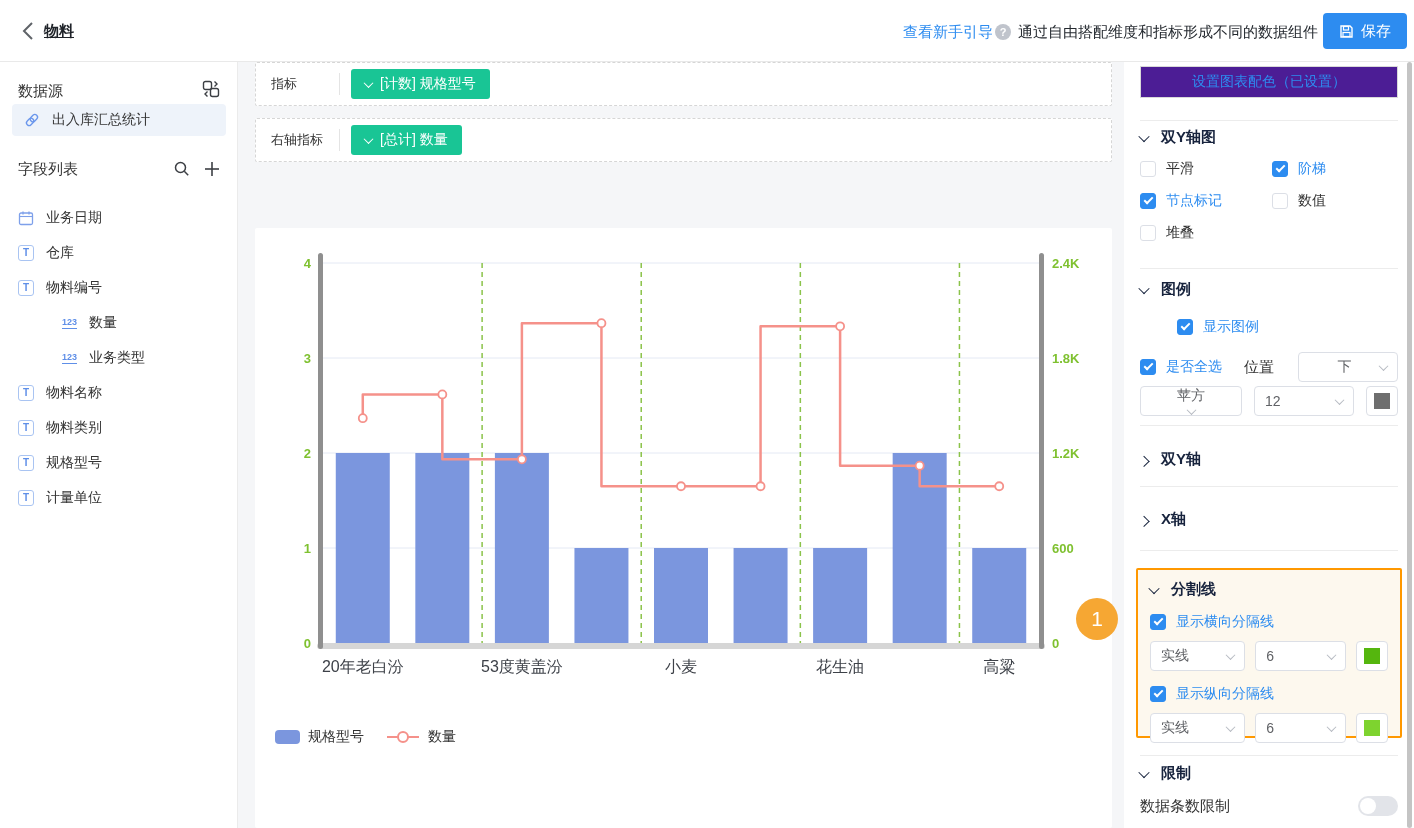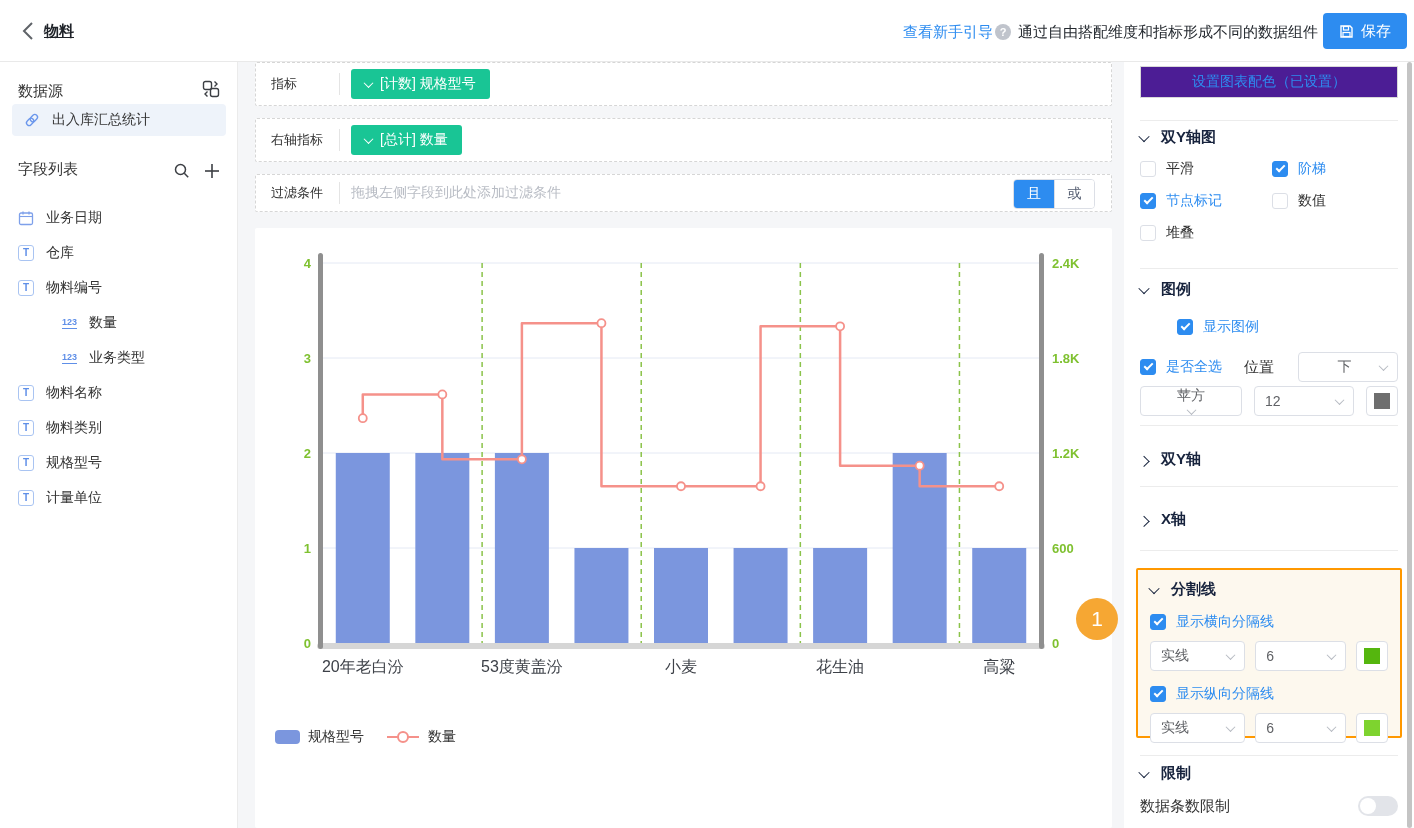--- a/index.html
+++ b/index.html
@@ -16,21 +16,21 @@
   .guide-desc { position:absolute; left:1018px; top:23px; font-size:15px; color:#24292f; }
   .save-btn { position:absolute; left:1323px; top:13px; height:36px; padding:0 16px; background:#2d8cf0; border:none; border-radius:4px; color:#fff; font-size:15px; display:flex; align-items:center; gap:7px; cursor:pointer; font-family:inherit; }
 
   
   .sidebar { position:absolute; left:0; top:62px; width:238px; height:766px; background:#fff; border-right:1px solid #ebebeb; z-index:5; }
   .ds-row { position:absolute; left:18px; top:18px; width:202px; display:flex; justify-content:space-between; align-items:center; }
   .ds-label { font-size:15px; color:#333; }
   .swap-icon { cursor:pointer; }
   .ds-selected { position:absolute; left:12px; top:42px; width:214px; height:32px; background:#eef3fa; border-radius:4px; display:flex; align-items:center; gap:12px; padding-left:12px; cursor:pointer; }
   .ds-selected-label { font-size:14px; color:#333; }
-  .fl-row { position:absolute; left:18px; top:98px; width:202px; display:flex; align-items:flex-end; }
+  .fl-row { position:absolute; left:18px; top:98px; width:202px; display:flex; align-items:flex-start; }
   .fl-label { font-size:15px; color:#333; flex:1; }
   .fl-icons { display:flex; gap:14px; align-items:center; }
   .fl-icons > span { cursor:pointer; display:inline-flex; }
   .field-list { position:absolute; left:0; top:138px; width:238px; }
   .field-item { height:35px; display:flex; align-items:center; gap:12px; padding-left:18px; cursor:grab; }
   .field-item .f-label { font-size:14px; color:#333; }
   .ticon { width:16px; height:16px; border:1px solid #a9c4f2; border-radius:3px; color:#5f8fe8; font-size:10px; font-weight:bold; text-align:center; line-height:14px; flex:0 0 auto; }
   .nicon { color:#5f8fe8; font-size:9px; font-weight:bold; border-bottom:1px solid #5f8fe8; line-height:11px; letter-spacing:0; flex:0 0 auto;margin-left:44px; }
 
   
@@ -220,29 +220,20 @@
       <i class="chev chev-sm" style="border-color:#fff;"></i>
       <span>[计数] 规格型号</span>
     </span>
   </div>
   <div class="brow row-rmet">
     <span class="b-label">右轴指标</span>
     <span class="b-divider"></span>
     <span class="tag tag-green">
       <i class="chev chev-sm" style="border-color:#fff;"></i>
       <span>[总计] 数量</span>
-    </span>
-  </div>
-  <div class="brow row-fil">
-    <span class="b-label">过滤条件</span>
-    <span class="b-divider"></span>
-    <span class="fil-placeholder">拖拽左侧字段到此处添加过滤条件</span>
-    <span class="andor">
-      <span class="ab ab-and">且</span>
-      <span class="ab ab-or">或</span>
     </span>
   </div>
 
   <div class="chart-card">
     <svg id="chart-svg" width="857" height="470" viewBox="0 0 857 470">
         <line x1="68" x2="784" y1="320" y2="320" stroke="#e4e9f4" stroke-width="1"></line>
         <line x1="68" x2="784" y1="225" y2="225" stroke="#e4e9f4" stroke-width="1"></line>
         <line x1="68" x2="784" y1="130" y2="130" stroke="#e4e9f4" stroke-width="1"></line>
         <line x1="68" x2="784" y1="35" y2="35" stroke="#e4e9f4" stroke-width="1"></line>
         <line x1="227.11111111111111" x2="227.11111111111111" y1="35" y2="415" stroke="#8bc34a" stroke-width="1.5" stroke-dasharray="5 4"></line>

